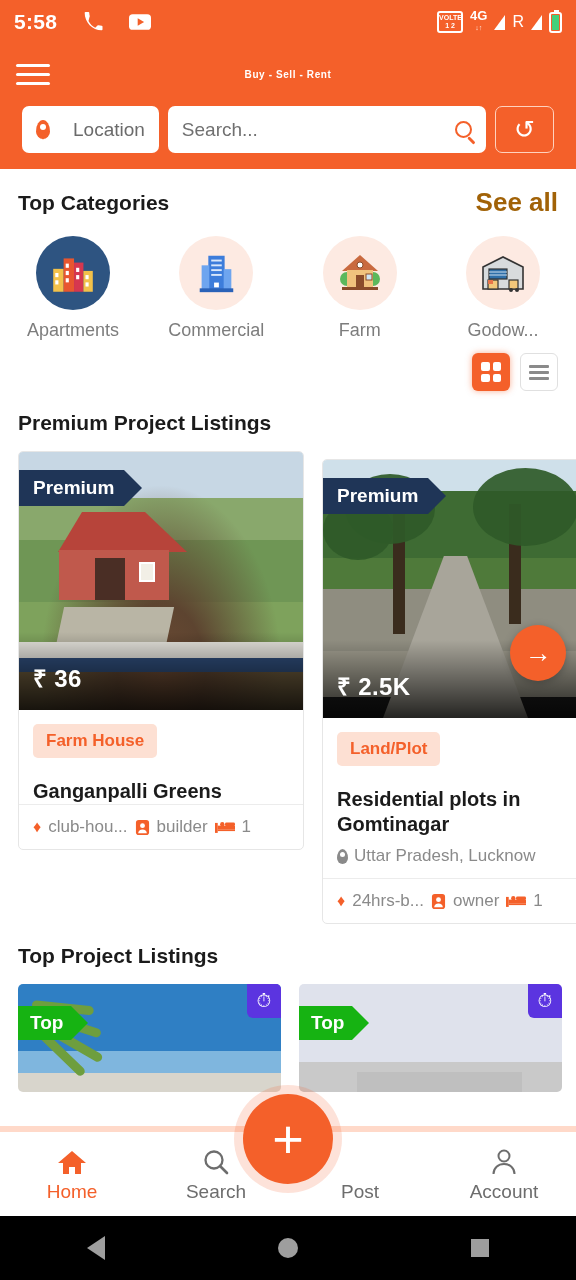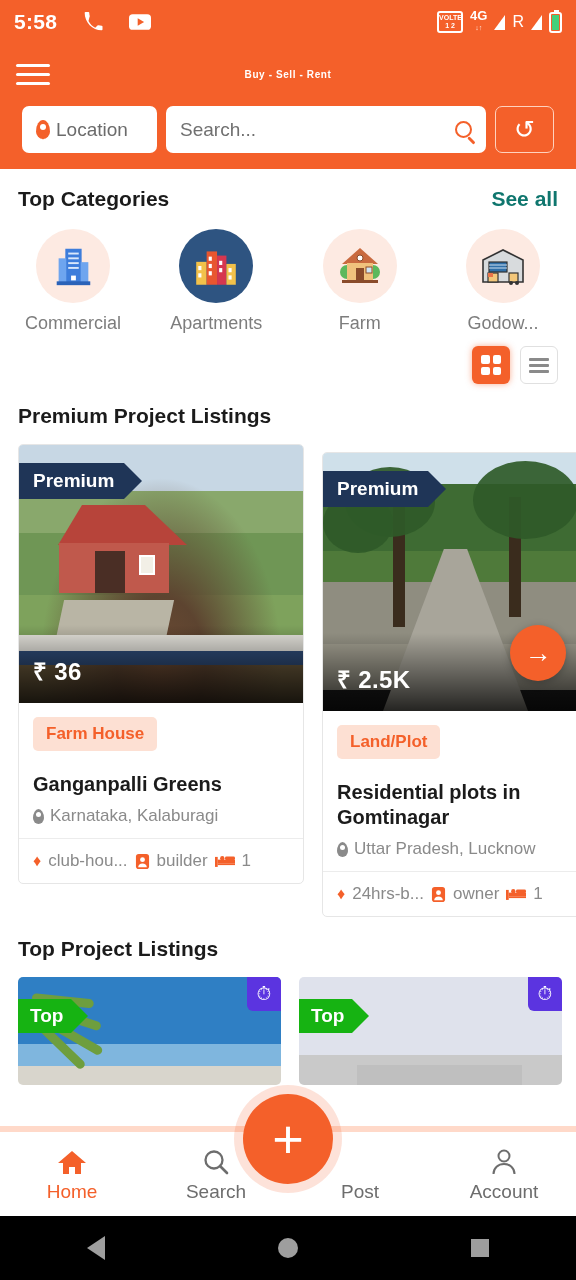--- a/index.html
+++ b/index.html
@@ -39,21 +39,21 @@
   .hamburger { position:absolute; left: 16px; width: 34px; display:flex; flex-direction:column; gap:6px; cursor:pointer;}
   .hamburger span { display:block; height:3px; background:#fff; border-radius:2px; }
   .logo { margin: 0 auto; text-align:center; line-height: 1; }
   .logo-main { font-size: 31px; font-weight: 800; color:#fff; letter-spacing:-.5px; font-family:"DejaVu Serif", serif;}
   .logo-main b { font-family: "Liberation Sans", sans-serif; font-weight:800; letter-spacing:-1px; }
   .logo-sub { font-size: 10px; font-weight:700; color:#fff; letter-spacing:.6px; margin-top:2px; }
 
   .searchrow { display:flex; align-items:center; gap: 9px; padding: 0 22px; margin-top: 8px; }
   .loc-pill {
     background:#fff; border-radius:7px; height: 47px; display:flex; align-items:center;
-    gap:6px; padding: 0 14px; min-width: 135px;
+    gap:23px; padding: 0 14px; min-width: 135px;
   }
   .loc-pill span { color:#6b6b6b; font-size:19px; }
   .pin { width:14px; height:19px; background:#f4602a; border-radius: 50% 50% 50% 50%/ 60% 60% 40% 40%; position:relative; }
   .pin:after { content:""; position:absolute; left:4px; top:4px; width:6px; height:6px; border-radius:50%; background:#fff; }
   .pin:before { content:""; position:absolute; left:4.5px; top:13px; border-left:2.5px solid transparent; border-right:2.5px solid transparent; border-top:7px solid #f4602a; }
   .search-box {
     flex:1; background:#fff; border-radius:7px; height:47px; display:flex; align-items:center;
     padding: 0 14px; justify-content: space-between;
   }
   .search-box input { border:0; outline:0; font-size:19px; color:#6b6b6b; width:100%; font-family:inherit; background:transparent; }
@@ -62,21 +62,21 @@
   .mag:after { content:""; position:absolute; right:-6px; bottom:-5px; width:9px; height:2.5px; background:#f4602a; transform:rotate(45deg); border-radius:2px;}
   .refresh-btn {
     width:59px; height:47px; border:1.5px solid #ffd2be; border-radius:7px;
     display:flex; align-items:center; justify-content:center; color:#fff; font-size:25px;
   }
 
   
   .section { padding: 0 18px; }
   .sec-head { display:flex; align-items:center; justify-content:space-between; margin-top: 18px; }
   .sec-title { font-size:21px; font-weight:700; color:#1b1b1b; }
-  .see-all { font-size:21px; font-weight:700; color:#0f766e; }
+  .see-all { font-size:26px; font-weight:700; color:#a16207; }
 
   .cats { display:flex; justify-content:space-between; margin-top: 18px; }
   .cat { width: 110px; text-align:center; }
   .cat-ico {
     width:74px; height:74px; margin:0 auto; border-radius:50%;
     background:#fdeae2; display:flex; align-items:center; justify-content:center;
     font-size: 46px; line-height:1;
   }
   .cat-ico.apartments { background:#2e5481; }
   .cat-label { margin-top: 10px; font-size:18px; color:#7d7d7d; white-space:nowrap; overflow:hidden; }
@@ -235,39 +235,20 @@
   </div>
 
   <div class="section">
     <div class="sec-head">
       <div class="sec-title">Top Categories</div>
       <div class="see-all">See all</div>
     </div>
 
     <div class="cats">
       <div class="cat">
-        <div class="cat-ico">
-          <svg width="46" height="46" viewBox="0 0 48 48">
-            <rect x="16" y="6" width="17" height="36" fill="#3d7ddb"></rect>
-            <rect x="9" y="16" width="8" height="26" fill="#6ea5ef"></rect>
-            <rect x="32" y="20" width="8" height="22" fill="#6ea5ef"></rect>
-            <rect x="7" y="40" width="35" height="4" fill="#2a62b8"></rect>
-            <g fill="#d9e8fb">
-              <rect x="19" y="10" width="11" height="2"></rect>
-                <rect x="19" y="15" width="11" height="2"></rect>
-              <rect x="19" y="20" width="11" height="2"></rect>
-                <rect x="19" y="25" width="11" height="2"></rect>
-            </g>
-            <rect x="22" y="34" width="5" height="5" fill="#fff"></rect>
-          </svg>
-        </div>
-        <div class="cat-label">Commercial</div>
-      </div>
-
-      <div class="cat">
         <div class="cat-ico apartments">
           <svg width="50" height="50" viewBox="0 0 48 48">
             <rect x="5" y="20" width="10" height="22" fill="#f2c14a"></rect>
             <rect x="15" y="10" width="10" height="32" fill="#e8562f"></rect>
             <rect x="25" y="14" width="9" height="28" fill="#d6374f"></rect>
             <rect x="34" y="22" width="9" height="20" fill="#f2c14a"></rect>
             <g fill="#fff">
               <rect x="7" y="24" width="3" height="4"></rect>
                 <rect x="7" y="31" width="3" height="4"></rect>
               <rect x="17" y="15" width="3" height="4"></rect>
@@ -278,20 +259,39 @@
               <rect x="36" y="26" width="3" height="4"></rect>
                 <rect x="36" y="33" width="3" height="4"></rect>
             </g>
           </svg>
         </div>
         <div class="cat-label">Apartments</div>
       </div>
 
       <div class="cat">
         <div class="cat-ico">
+          <svg width="46" height="46" viewBox="0 0 48 48">
+            <rect x="16" y="6" width="17" height="36" fill="#3d7ddb"></rect>
+            <rect x="9" y="16" width="8" height="26" fill="#6ea5ef"></rect>
+            <rect x="32" y="20" width="8" height="22" fill="#6ea5ef"></rect>
+            <rect x="7" y="40" width="35" height="4" fill="#2a62b8"></rect>
+            <g fill="#d9e8fb">
+              <rect x="19" y="10" width="11" height="2"></rect>
+                <rect x="19" y="15" width="11" height="2"></rect>
+              <rect x="19" y="20" width="11" height="2"></rect>
+                <rect x="19" y="25" width="11" height="2"></rect>
+            </g>
+            <rect x="22" y="34" width="5" height="5" fill="#fff"></rect>
+          </svg>
+        </div>
+        <div class="cat-label">Commercial</div>
+      </div>
+
+      <div class="cat">
+        <div class="cat-ico">
           <svg width="48" height="48" viewBox="0 0 48 48">
             <circle cx="11" cy="30" r="7" fill="#5cb85c"></circle>
               <circle cx="37" cy="30" r="7" fill="#5cb85c"></circle>
             <path d="M24 6 L42 22 H6 Z" fill="#c96a3f"></path>
             <rect x="11" y="21" width="26" height="17" fill="#f0c27d"></rect>
             <rect x="20" y="26" width="8" height="12" fill="#8a4b2a"></rect>
             <rect x="30" y="25" width="6" height="6" fill="#cfe6f5" stroke="#8a4b2a" stroke-width="1"></rect>
             <circle cx="24" cy="16" r="3" fill="#fff" stroke="#8a4b2a" stroke-width="1"></circle>
             <rect x="6" y="38" width="36" height="3" fill="#8a4b2a"></rect>
           </svg>
@@ -353,24 +353,20 @@
               <div class="win"></div>
           </div>
           <div class="fence"></div>
           <div class="imgshade"></div>
           <div class="ribbon">Premium</div>
           <div class="price">₹ 36</div>
         </div>
         <div class="card-body">
           <span class="tag">Farm House</span>
           <div class="card-title">Ganganpalli Greens</div>
-          <div class="card-loc">
-            <span class="pin-sm"></span>
-            <span>Karnataka, Kalaburagi</span>
-          </div>
         </div>
         <div class="feat-row">
           <span class="gem">♦</span>
           <span class="feat-txt">club-hou...</span>
           <svg width="15" height="17" viewBox="0 0 16 18">
             <rect x="1" y="1" width="14" height="16" rx="3" fill="#f4602a"></rect>
             <circle cx="8" cy="7" r="2.6" fill="#fff"></circle>
             <path d="M3.4 15c0-2.6 2-4 4.6-4s4.6 1.4 4.6 4z" fill="#fff"></path>
           </svg>
           <span>builder</span>

